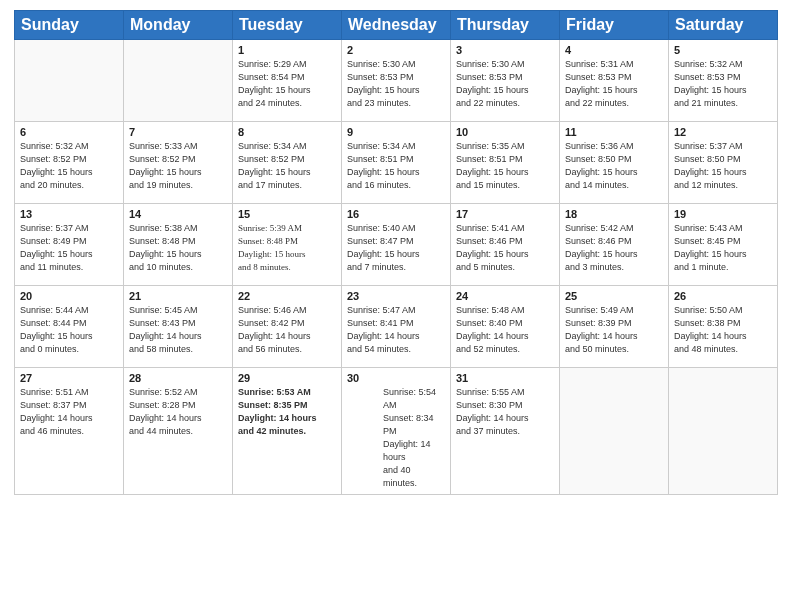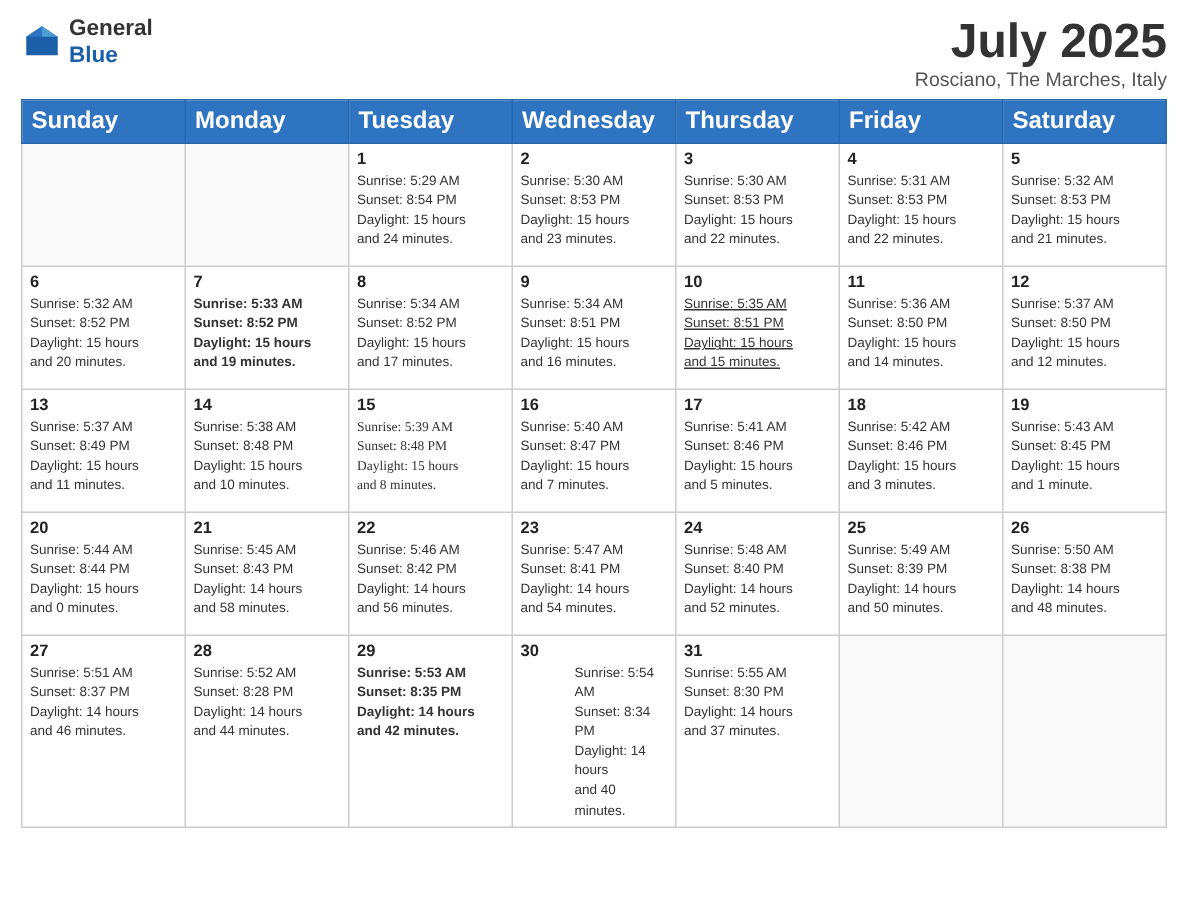--- a/index.html
+++ b/index.html
@@ -87,37 +87,20 @@
     .day-info {
       font-size: 9px;
       color: #333;
       line-height: 1.45;
     }
   </style>
 </head>
 <body>
 
 <div class="page">
-  <div class="header">
-    <div class="logo">
-      <svg class="logo-icon" viewBox="0 0 32 32" xmlns="http://www.w3.org/2000/svg">
-        <polygon points="16,4 28,12 28,26 4,26 4,12" fill="#1a5fa8"></polygon>
-        <polygon points="16,4 28,12 16,12" fill="#4a9fd4"></polygon>
-        <polygon points="16,4 4,12 16,12" fill="#2e74c0"></polygon>
-      </svg>
-      <div class="logo-text">
-        <div class="logo-general">General</div>
-        <div class="logo-blue">Blue</div>
-      </div>
-    </div>
-    <div class="title-block">
-      <div class="month-title">July 2025</div>
-      <div class="location">Rosciano, The Marches, Italy</div>
-    </div>
-  </div>
 
   <table class="calendar">
     <thead>
       <tr>
       <th>Sunday</th>
           <th>Monday</th>
           <th>Tuesday</th>
           <th>Wednesday</th>
           <th>Thursday</th>
           <th>Friday</th>
@@ -167,42 +150,42 @@
         <tr>
           <td>
             <div class="day-num">6</div>
             <div class="day-info" style="white-space: pre-line;">Sunrise: 5:32 AM
 Sunset: 8:52 PM
 Daylight: 15 hours
 and 20 minutes.</div>
           </td>
           <td>
             <div class="day-num">7</div>
-            <div class="day-info" style="white-space: pre-line; font-weight: bold;">Sunrise: 5:33 AM
+            <div class="day-info" style="white-space: pre-line;">Sunrise: 5:33 AM
 Sunset: 8:52 PM
 Daylight: 15 hours
 and 19 minutes.</div>
           </td>
           <td>
             <div class="day-num">8</div>
             <div class="day-info" style="white-space: pre-line;">Sunrise: 5:34 AM
 Sunset: 8:52 PM
 Daylight: 15 hours
 and 17 minutes.</div>
           </td>
           <td>
             <div class="day-num">9</div>
             <div class="day-info" style="white-space: pre-line;">Sunrise: 5:34 AM
 Sunset: 8:51 PM
 Daylight: 15 hours
 and 16 minutes.</div>
           </td>
           <td>
             <div class="day-num">10</div>
-            <div class="day-info" style="white-space: pre-line; text-decoration: underline;">Sunrise: 5:35 AM
+            <div class="day-info" style="white-space: pre-line;">Sunrise: 5:35 AM
 Sunset: 8:51 PM
 Daylight: 15 hours
 and 15 minutes.</div>
           </td>
           <td>
             <div class="day-num">11</div>
             <div class="day-info" style="white-space: pre-line;">Sunrise: 5:36 AM
 Sunset: 8:50 PM
 Daylight: 15 hours
 and 14 minutes.</div>

